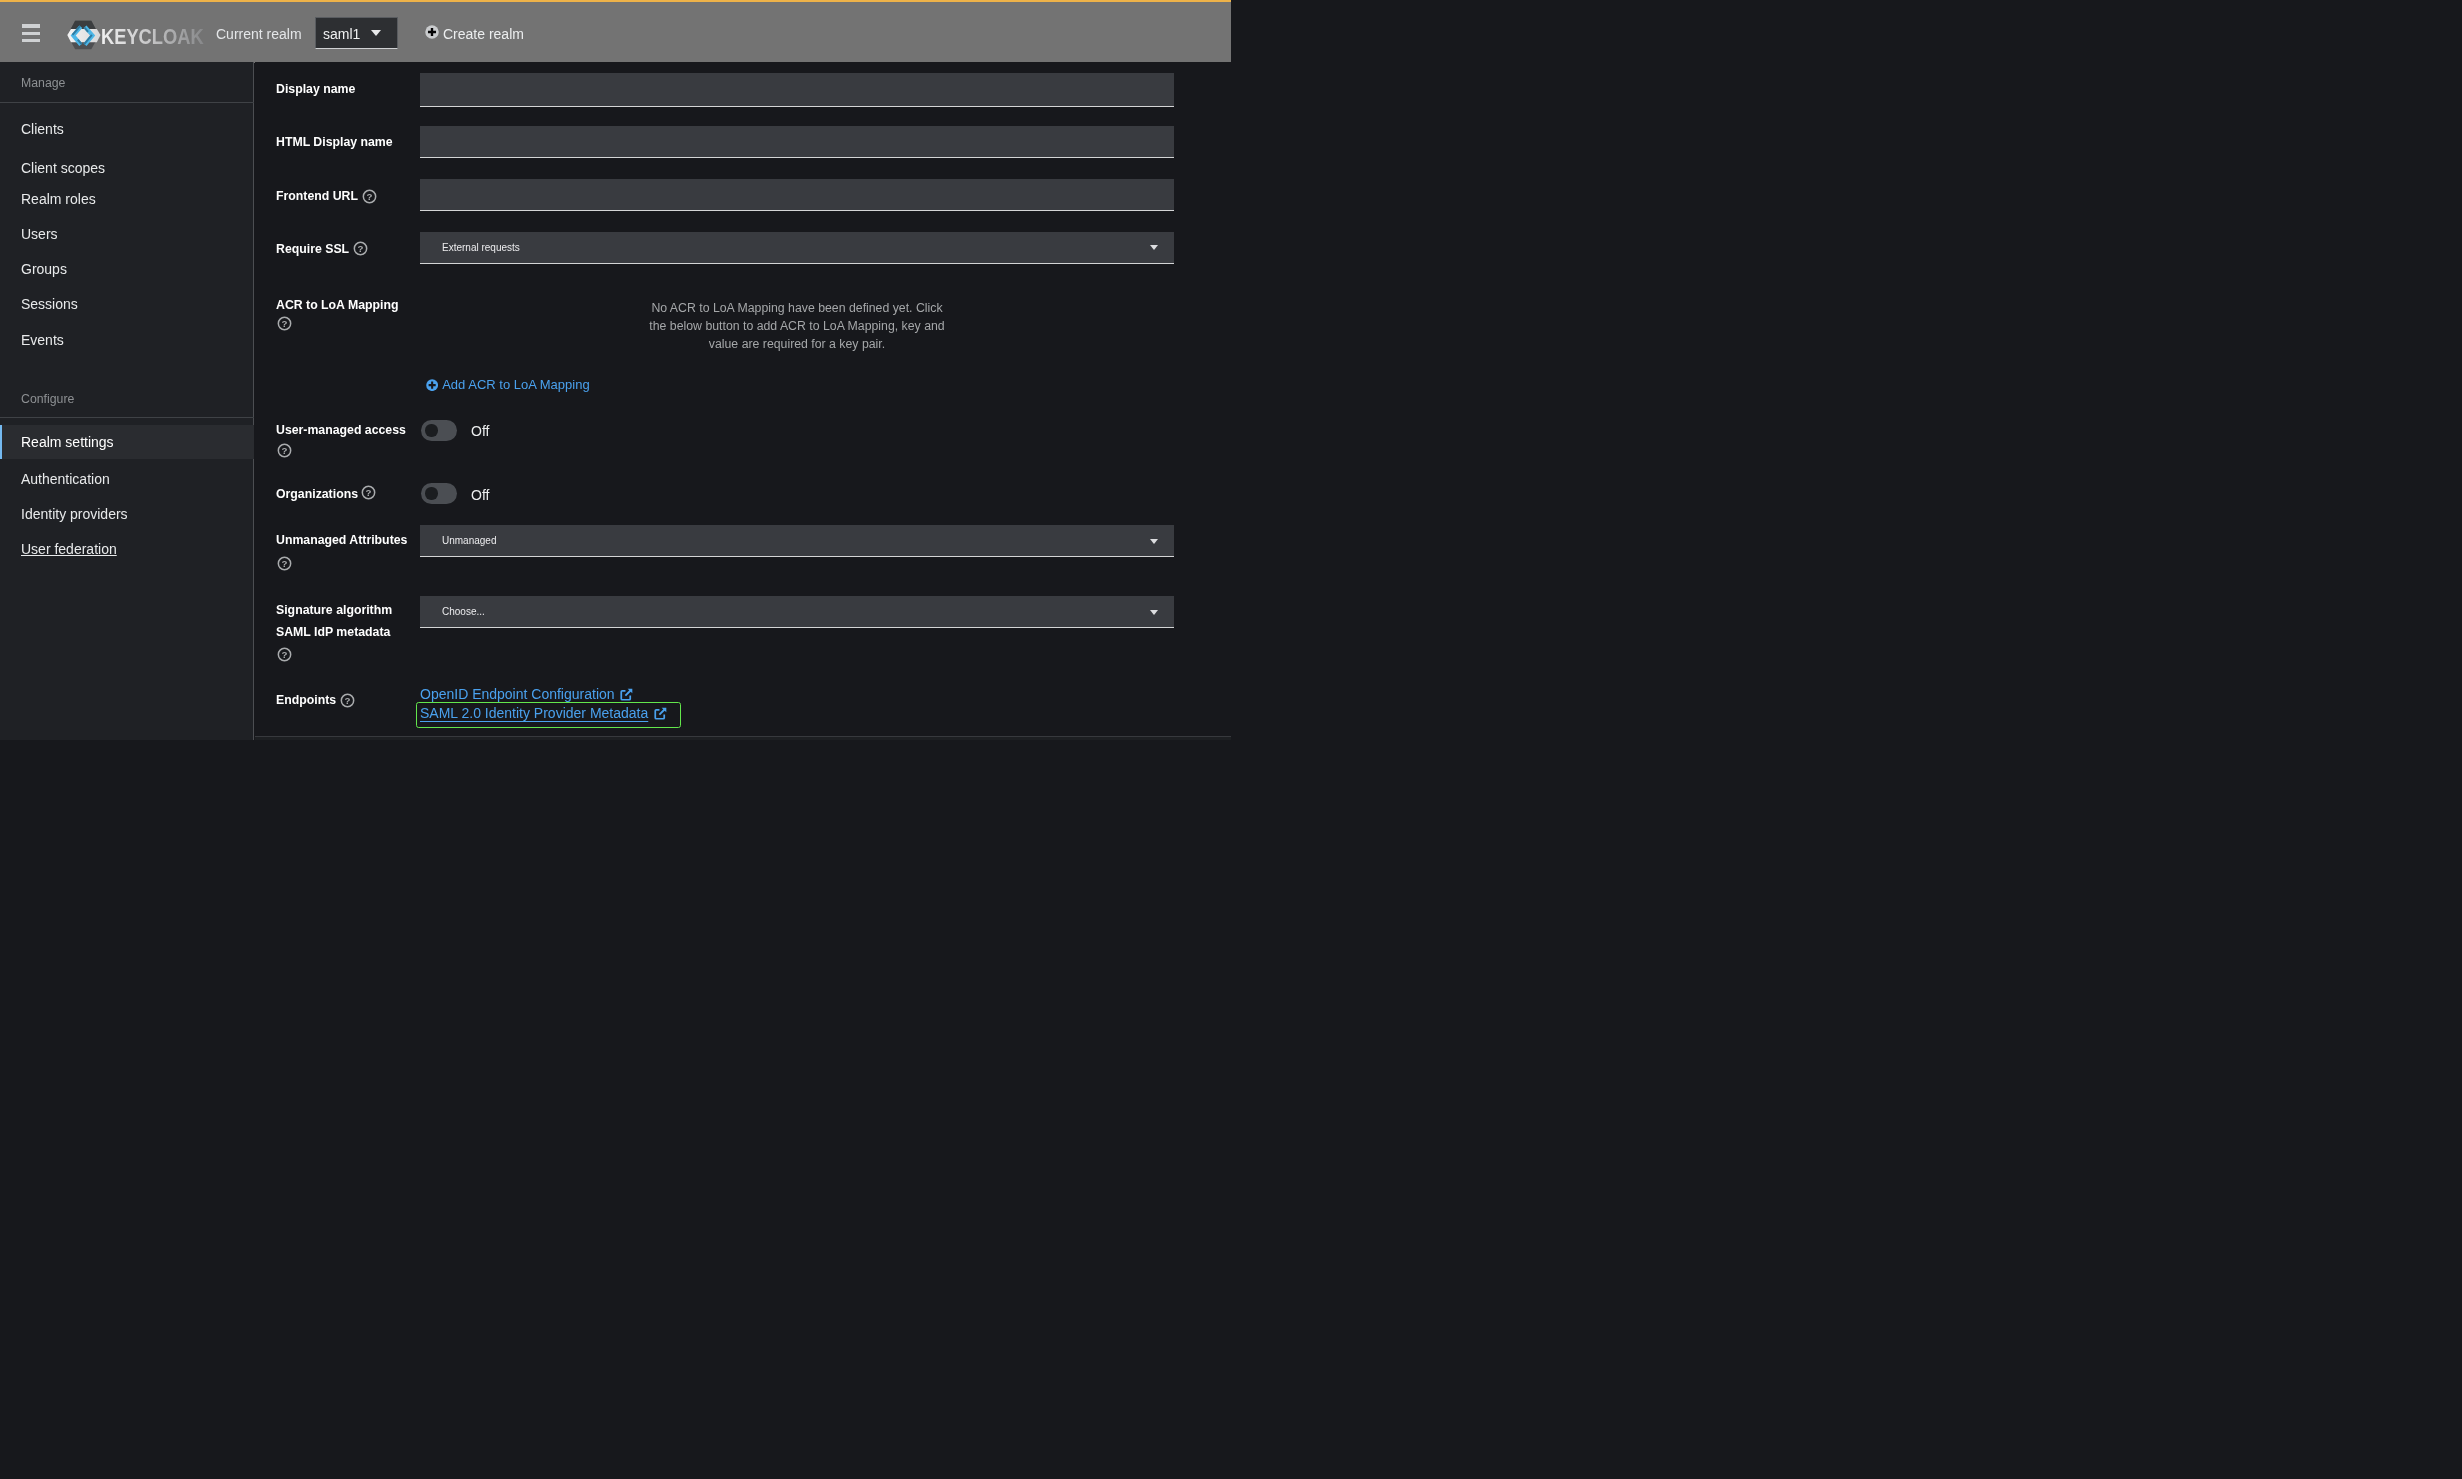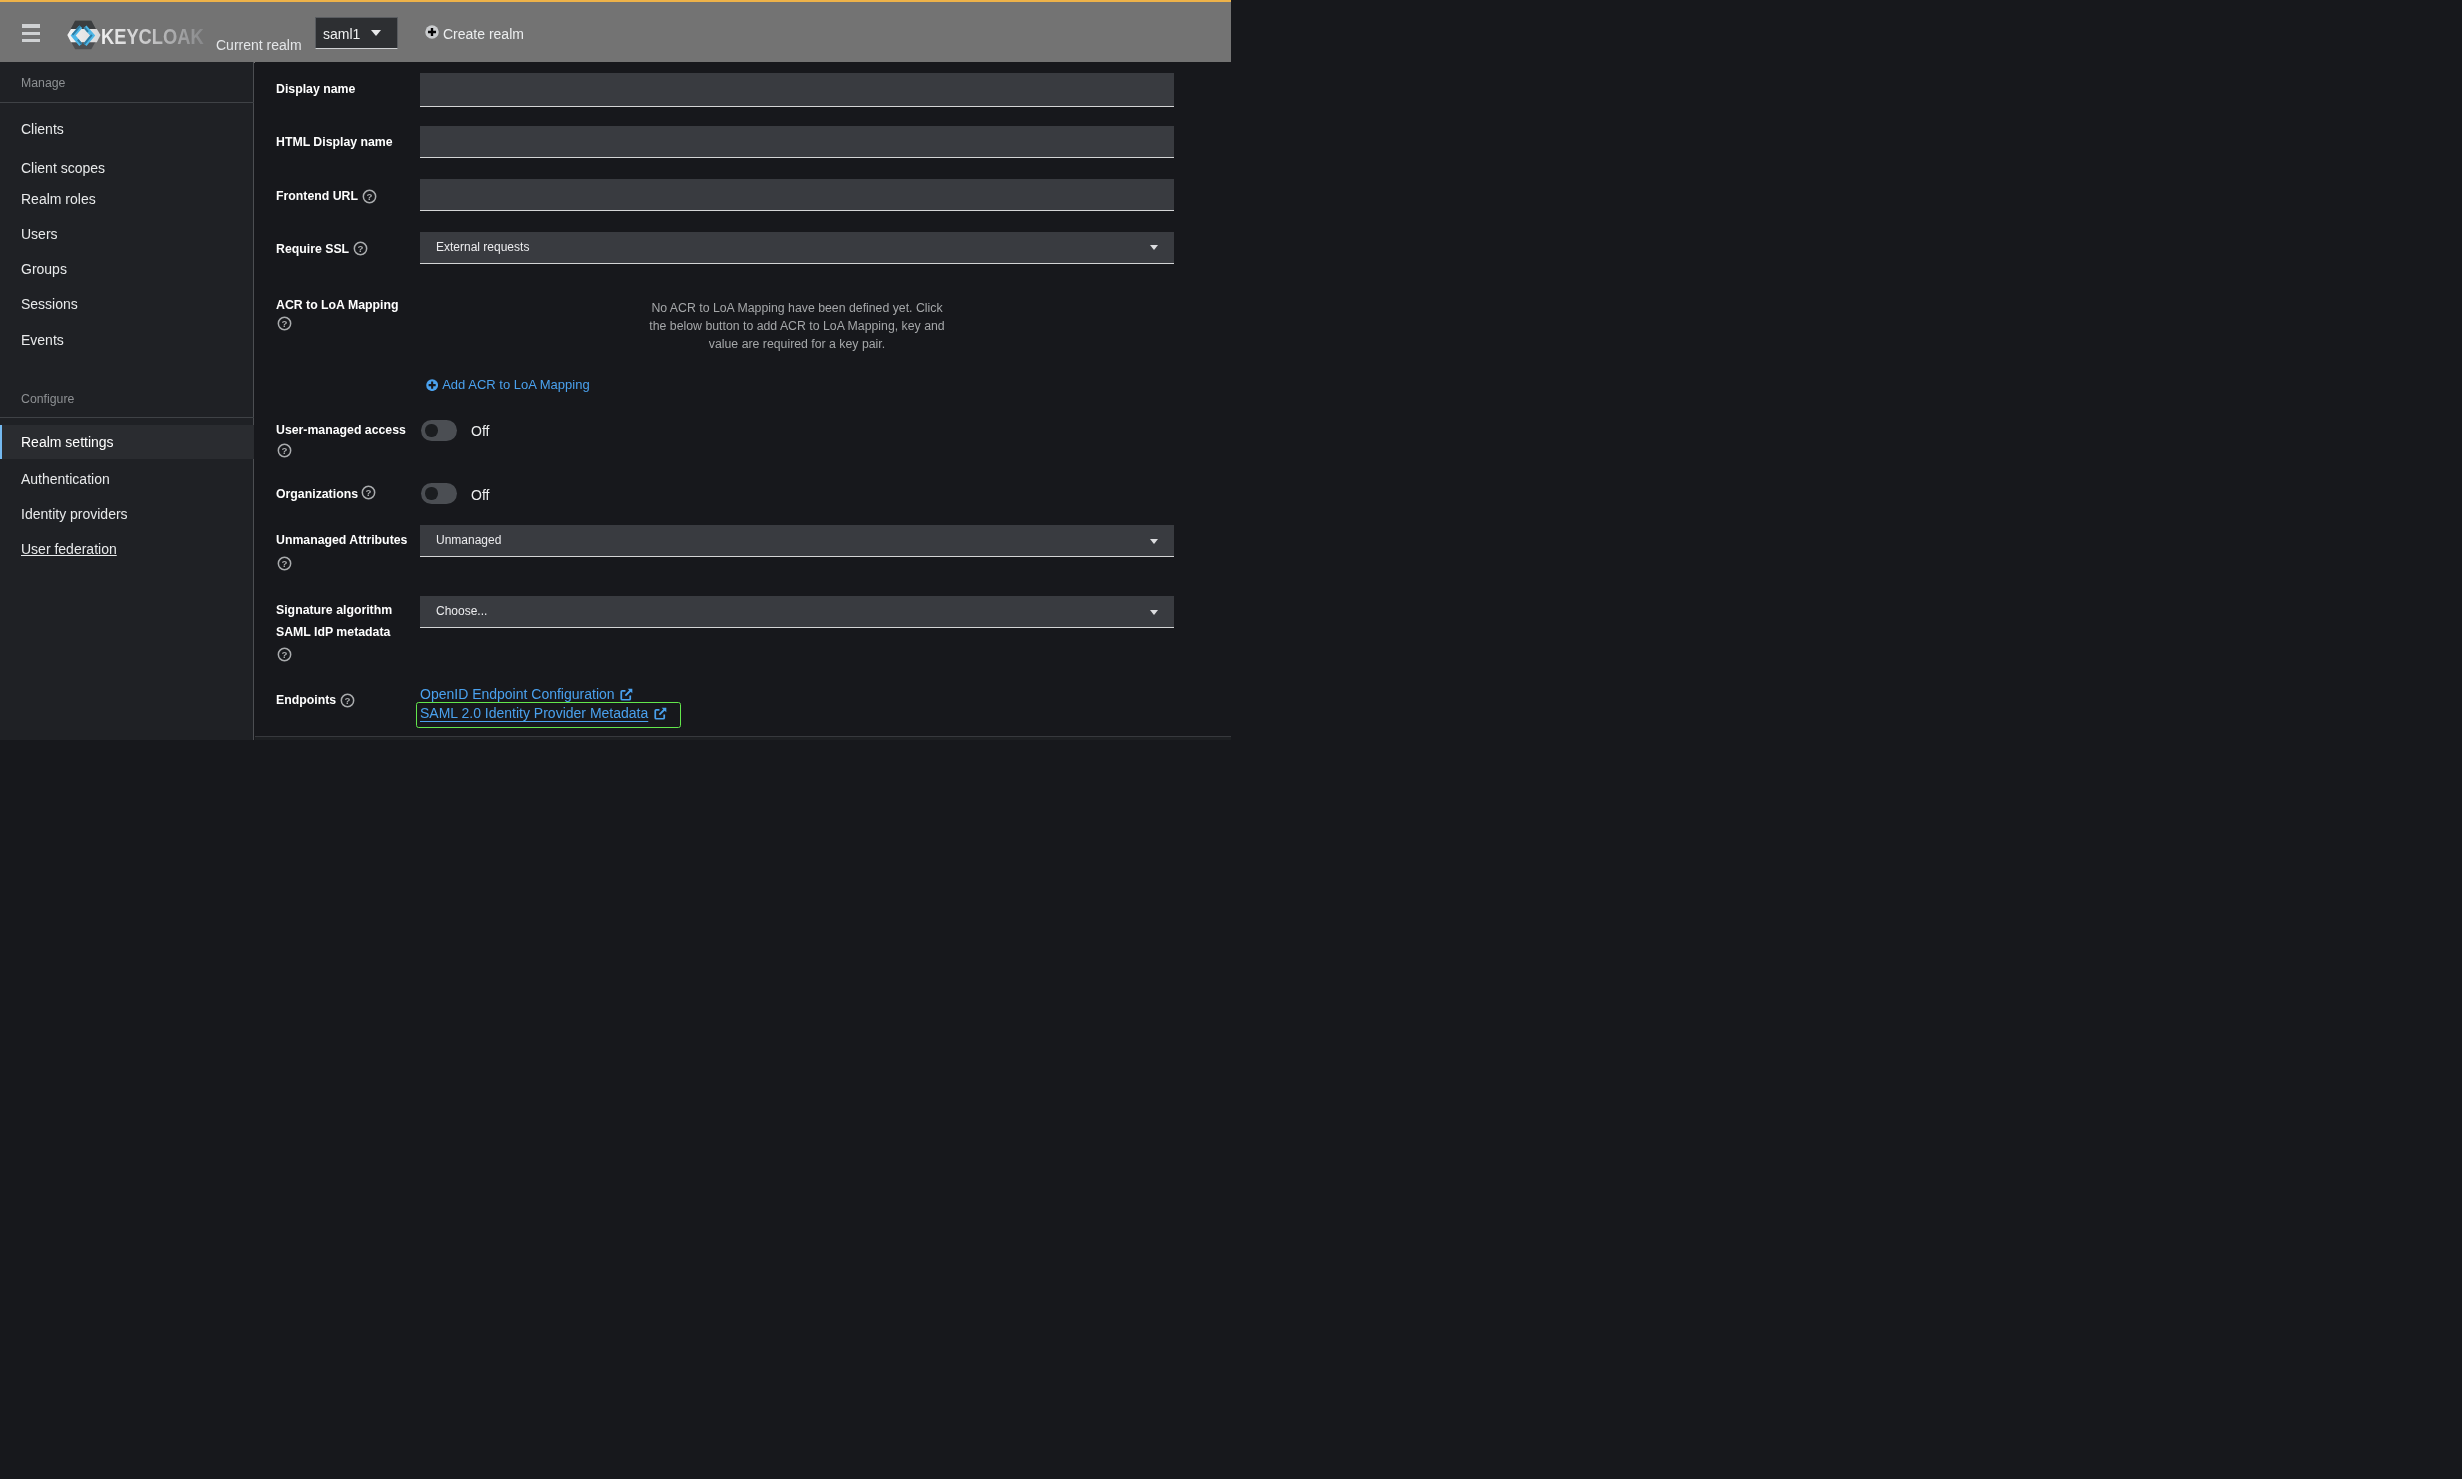--- a/index.html
+++ b/index.html
@@ -13,22 +13,22 @@
   .content { position:absolute; top:62px; left:255px; width:976px; height:678px; background:#17181c; }
   .navhdr { position:absolute; left:21px; font-size:12.3px; line-height:17.6px; color:#8d9093; }
   .navitem { position:absolute; left:21px; font-size:14px; line-height:21px; color:#e8eaeb; }
   .navdiv { position:absolute; left:0; width:254px; height:0.9px; background:#3f4246; }
   .selrow { position:absolute; left:0; width:254px; height:34px; background:#2a2c30;
     border-left:2.6px solid #74b9f0; }
   .lbl { position:absolute; font-size:12.3px; font-weight:bold; line-height:18.5px; color:#ffffff; white-space:nowrap; }
   .inp { position:absolute; left:165px; width:754px; height:32px; background:#393b40;
     border-bottom:0.9px solid #d4d5d6; }
   .sel { position:absolute; left:165px; width:754px; height:32px; background:#393b40;
-    border-bottom:0.9px solid #d4d5d6; color:#ececee; font-size:12px; line-height:31px;
-    padding-left:16px; }
+    border-bottom:0.9px solid #d4d5d6; color:#ececee; font-size:10px; line-height:31px;
+    padding-left:22px; }
   .caret { position:absolute; width:0; height:0; border-left:4.4px solid transparent;
     border-right:4.4px solid transparent; border-top:5.3px solid #dcdde0; }
   .caret.big { border-left-width:5.7px; border-right-width:5.7px; border-top-width:6.6px; }
   .toggle { position:absolute; left:166px; width:36px; height:21px; border-radius:10.5px; background:#4b4e53; }
   .knob { position:absolute; left:4.4px; top:4.4px; width:12.3px; height:12.3px; border-radius:50%; background:#1b1d20; }
   .offtxt { position:absolute; left:216px; font-size:14px; line-height:19.3px; color:#eceeef; }
   .helptxt { position:absolute; left:165px; width:754px; text-align:center; font-size:12.3px;
     line-height:18px; color:#a5a7a9; }
   .link { color:#4aa1ee; font-size:14px; line-height:19.3px; text-decoration:underline;
     text-underline-offset:2.6px; white-space:nowrap; }
@@ -60,21 +60,21 @@
     <polygon points="6.2,12.7 11,3.2 29.5,3.2 34.4,12.7" fill="#3b3d3f"></polygon>
     <polygon points="2,19.4 6.2,12.7 35.8,12.7 40,19.4 35.8,27.6 6.2,27.6" fill="url(#bandg)"></polygon>
     <path d="M17.5 9.9 L8.8 20.1 L17.5 30.7" fill="none" stroke="#4cb6e7" stroke-width="4.5"></path>
     <polygon points="15.79,8.44 17.5,9.9 8.8,20.1 7.09,18.64" fill="#2f7ba1"></polygon>
     <polygon points="13.15,25.4 14.89,23.97 19.24,29.27 17.5,30.7" fill="#2f7ba1"></polygon>
     <path d="M22.3 9.9 L31 20.1 L22.3 30.7" fill="none" stroke="#4cb6e7" stroke-width="4.5"></path>
     <polygon points="29.26,18.67 31,20.1 22.3,30.7 20.56,29.27" fill="#2f7ba1"></polygon>
     <polygon points="22.3,9.9 20.59,11.36 24.94,16.46 26.65,15.0" fill="#2f7ba1"></polygon>
     <text x="40.5" y="30.2" font-family="Liberation Sans" font-size="25.5" font-weight="bold" letter-spacing="0" textLength="117.5" lengthAdjust="spacingAndGlyphs" fill="url(#kg)">KEYCLOAK</text>
   </svg>
-  <div class="hdrtxt" style="left:216px;top:34px;">Current realm</div>
+  <div class="hdrtxt" style="left:216px;top:23px;">Current realm</div>
 
   <div class="abs" style="left:315px;top:15px;width:83px;height:32px;background:#2d2f32;
     border:0.9px solid #595c60;border-bottom:0.9px solid #cfd1d3;"></div>
   <div class="hdrtxt" style="left:323px;top:23px;color:#f0f1f2">saml1</div>
   <div class="caret big" style="left:371px;top:28px;border-top-color:#e8e9ea"></div>
 
   <svg class="abs" style="left:425px;top:23px" width="14" height="14" viewBox="0 0 16 16">
     <circle cx="8" cy="8" r="7.7" fill="#c9cbcd"></circle>
     <path d="M8 3.4 V12.6 M3.4 8 H12.6" stroke="#040405" stroke-width="2.7"></path>
   </svg>

